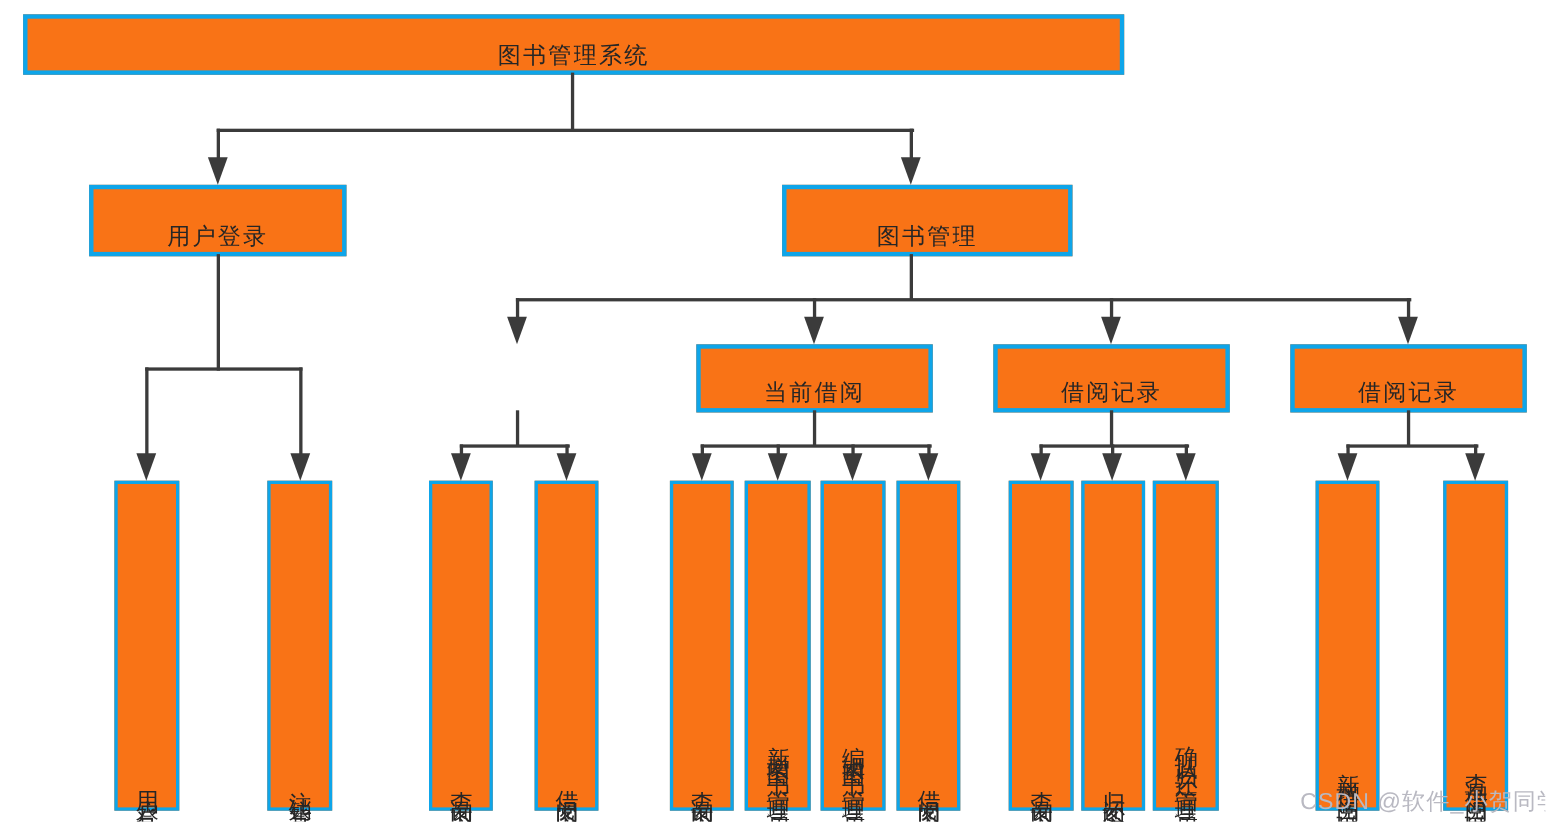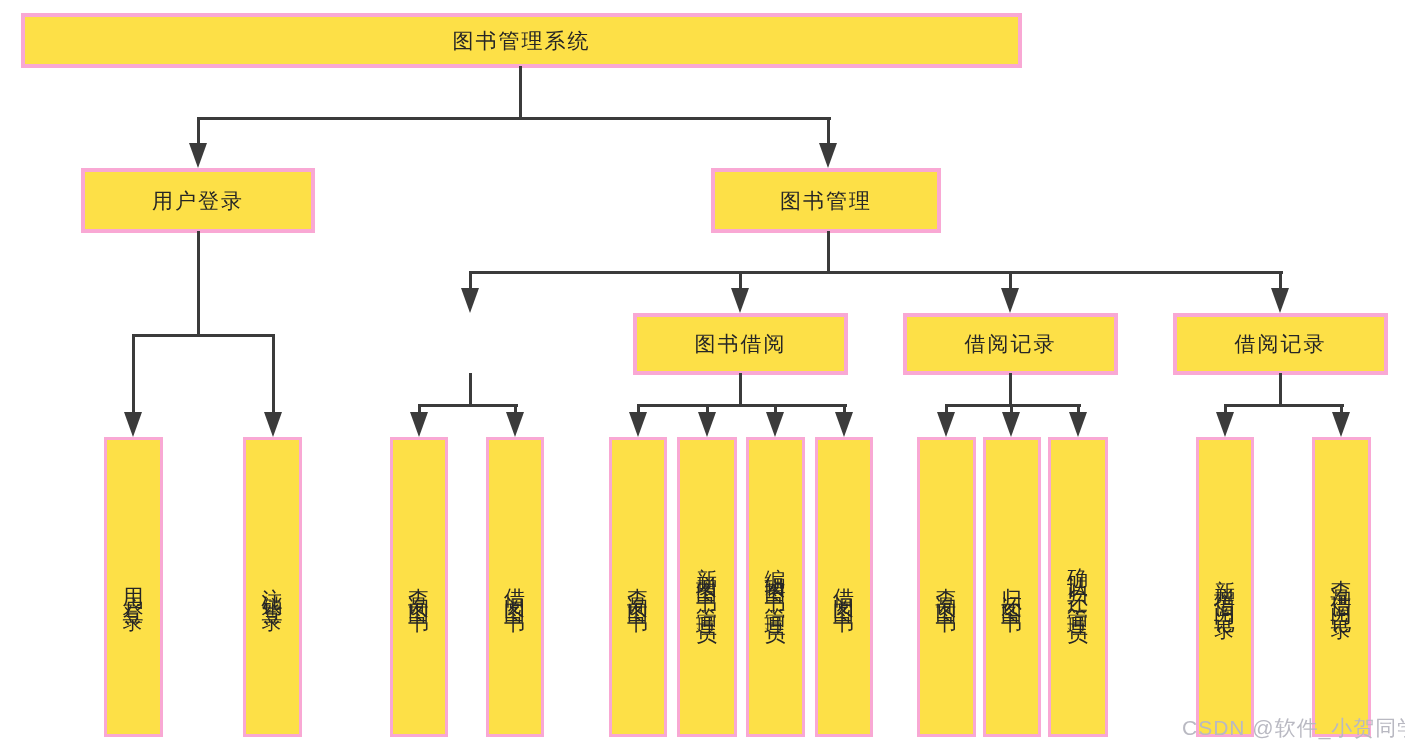--- a/index.html
+++ b/index.html
@@ -1,22 +1,22 @@
 <!DOCTYPE html>
 <html><head>
 <meta charset="utf-8">
 <style>
   html,body{margin:0;padding:0;background:#fff;}
   #canvas{
     position:relative;width:1405px;height:747px;background:#ffffff;
     font-family:"Liberation Sans","DejaVu Sans",sans-serif;overflow:hidden;
   }
   .box{
-    position:absolute;box-sizing:border-box;background:#fde047;
-    border:4px solid #f9a8d4;display:flex;align-items:center;justify-content:center;
+    position:absolute;box-sizing:border-box;background:#f97316;
+    border:4px solid #0ea5e9;display:flex;align-items:flex-end;justify-content:center;
     color:#262626;font-size:21px;letter-spacing:2px;white-space:nowrap;
   }
   .leaf{border-width:3px;}
   .vtext{
     writing-mode:vertical-rl;text-orientation:mixed;
     letter-spacing:8px;line-height:1;white-space:normal;
   }
   .line{position:absolute;background:#3b3b3b;}
   .arrowhead{
     position:absolute;width:0;height:0;
@@ -33,26 +33,26 @@
 
 <div id="canvas">
 
   <div class="box" style="left:21px;top:13px;width:1001px;height:55px;">
     <span>图书管理系统</span>
   </div>
 
   <div class="box" style="left:81px;top:168px;width:234px;height:65px;">
     <span>用户登录</span>
   </div>
-  <div class="box" style="left:711px;top:168px;width:230px;height:65px;">
+  <div class="box" style="left:711px;top:168px;width:264px;height:65px;">
     <span>图书管理</span>
   </div>
 
   <div class="box" style="left:633px;top:313px;width:215px;height:62px;">
-    <span>图书借阅</span>
+    <span>当前借阅</span>
   </div>
   <div class="box" style="left:903px;top:313px;width:215px;height:62px;">
     <span>借阅记录</span>
   </div>
   <div class="box" style="left:1173px;top:313px;width:215px;height:62px;">
     <span>借阅记录</span>
   </div>
 
   <div class="box leaf" style="left:104px;top:437px;width:59px;height:300px;">
     <span class="vtext">用户登录</span>

